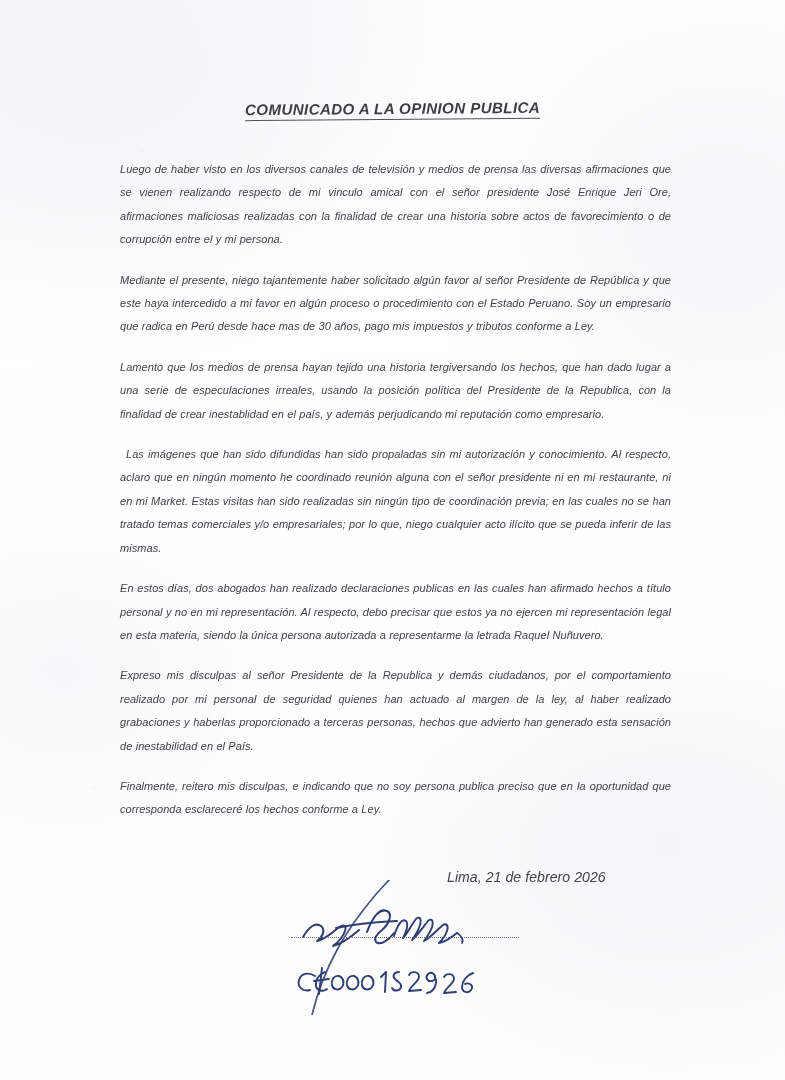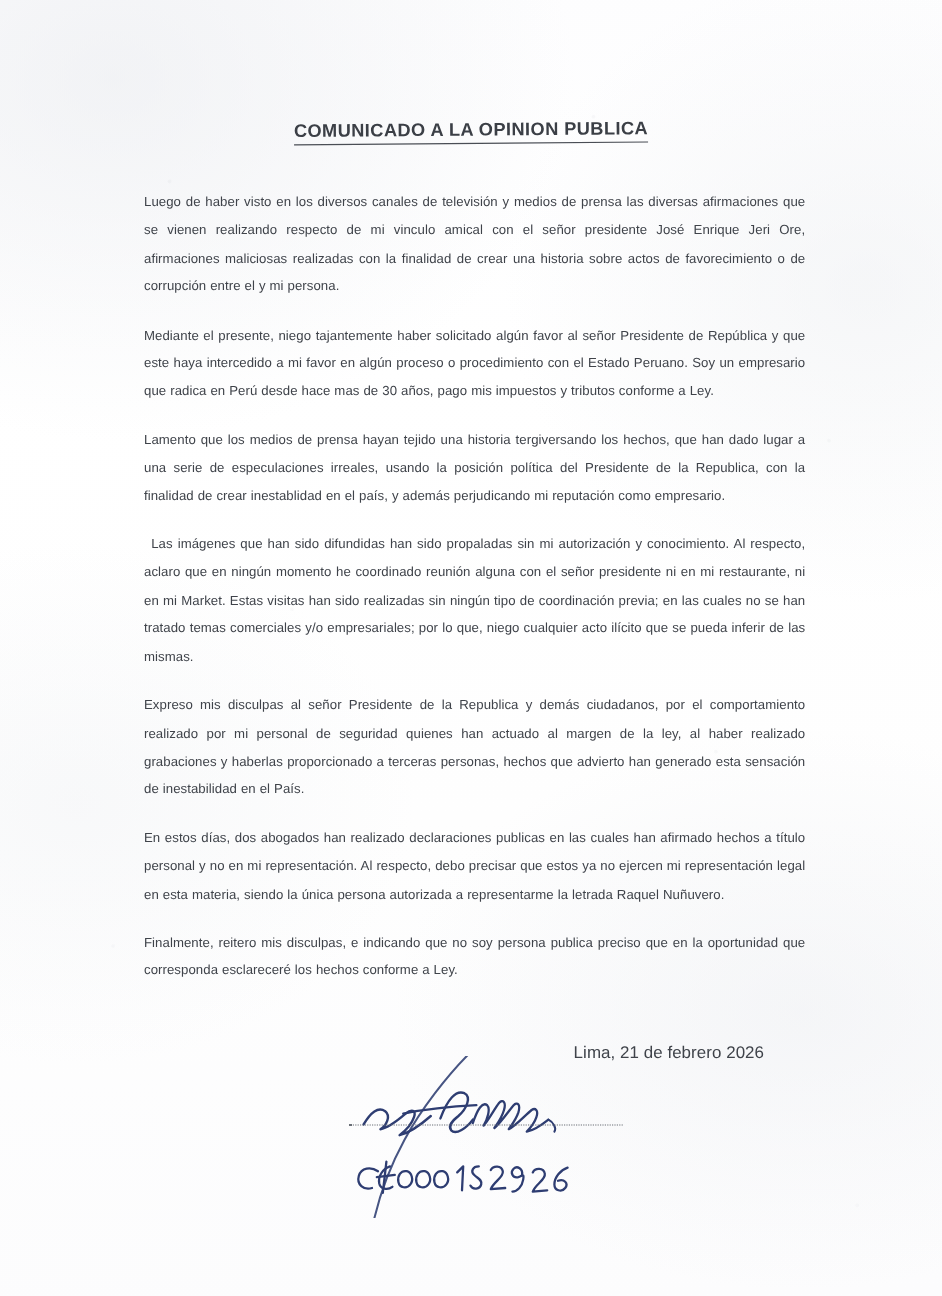--- a/index.html
+++ b/index.html
@@ -19,20 +19,21 @@
   
   #page {
     position: absolute;
     inset: 0;
     background:
       radial-gradient(ellipse 70% 40% at 12% 6%, rgba(232,234,238,0.55), rgba(255,255,255,0) 70%),
       radial-gradient(ellipse 55% 35% at 92% 22%, rgba(236,238,241,0.5), rgba(255,255,255,0) 70%),
       radial-gradient(ellipse 60% 30% at 85% 78%, rgba(234,236,240,0.45), rgba(255,255,255,0) 72%),
       radial-gradient(ellipse 50% 28% at 8% 62%, rgba(238,240,243,0.4), rgba(255,255,255,0) 72%),
       linear-gradient(178deg, #fdfdfe 0%, #ffffff 28%, #fefefe 63%, #fcfcfd 100%);
+    font-style: italic;
   }
 
   
   #grain {
     position: absolute;
     inset: 0;
     pointer-events: none;
     opacity: .5;
     background-image:
       radial-gradient(circle at 18% 14%, rgba(200,204,210,.30) 0 1px, transparent 2px),
@@ -92,21 +93,21 @@
   p.para.indented {
     text-indent: 6px;
   }
   p.para:last-child {
     margin-bottom: 0;
   }
 
   
   .date-line {
     position: absolute;
-    left: 478px;
+    left: 447px;
     top: 869px;
     font-size: 14.1px;
     color: #3f434a;
     letter-spacing: .05px;
   }
 
   
   .sig-block {
     position: absolute;
     left: 281px;
@@ -159,22 +160,22 @@
 
     <div class="doc-title">
       <span class="t-inner">COMUNICADO A LA OPINION PUBLICA</span>
     </div>
 
     <div class="body-block">
       <p class="para">Luego de haber visto en los diversos canales de televisión y medios de prensa las diversas afirmaciones que se vienen realizando respecto de mi vinculo amical con el señor presidente José Enrique Jeri Ore, afirmaciones maliciosas realizadas con la finalidad de crear una historia sobre actos de favorecimiento o de corrupción entre el y mi persona.</p>
       <p class="para">Mediante el presente, niego tajantemente haber solicitado algún favor al señor Presidente de República y que este haya intercedido a mi favor en algún proceso o procedimiento con el Estado Peruano. Soy un empresario que radica en Perú desde hace mas de 30 años, pago mis impuestos y tributos conforme a Ley.</p>
       <p class="para">Lamento que los medios de prensa hayan tejido una historia tergiversando los hechos, que han dado lugar a una serie de especulaciones irreales, usando la posición política del Presidente de la Republica, con la finalidad de crear inestablidad en el país, y además perjudicando mi reputación como empresario.</p>
       <p class="para indented">Las imágenes que han sido difundidas han sido propaladas sin mi autorización y conocimiento. Al respecto, aclaro que en ningún momento he coordinado reunión alguna con el señor presidente ni en mi restaurante, ni en mi Market. Estas visitas han sido realizadas sin ningún tipo de coordinación previa; en las cuales no se han tratado temas comerciales y/o empresariales; por lo que, niego cualquier acto ilícito que se pueda inferir de las mismas.</p>
+      <p class="para">En estos días, dos abogados han realizado declaraciones publicas en las cuales han afirmado hechos a título personal y no en mi representación. Al respecto, debo precisar que estos ya no ejercen mi representación legal en esta materia, siendo la única persona autorizada a representarme la letrada Raquel Nuñuvero.</p>
       <p class="para">Expreso mis disculpas al señor Presidente de la Republica y demás ciudadanos, por el comportamiento realizado por mi personal de seguridad quienes han actuado al margen de la ley, al haber realizado grabaciones y haberlas proporcionado a terceras personas, hechos que advierto han generado esta sensación de inestabilidad en el País.</p>
-      <p class="para">En estos días, dos abogados han realizado declaraciones publicas en las cuales han afirmado hechos a título personal y no en mi representación. Al respecto, debo precisar que estos ya no ejercen mi representación legal en esta materia, siendo la única persona autorizada a representarme la letrada Raquel Nuñuvero.</p>
       <p class="para">Finalmente, reitero mis disculpas, e indicando que no soy persona publica preciso que en la oportunidad que corresponda esclareceré los hechos conforme a Ley.</p>
     </div>
 
     <div class="date-line">Lima, 21 de febrero 2026</div>
 
     <div class="sig-block">
 
       <svg class="sig-ink" viewBox="0 0 250 135" aria-hidden="true">
 
         <path d="M110 -2 C 92 16, 70 44, 56 70 C 44 92, 36 114, 31 135" fill="none" stroke="#2e3d72" stroke-width="1.7" stroke-linecap="round" opacity="0.88"></path>

